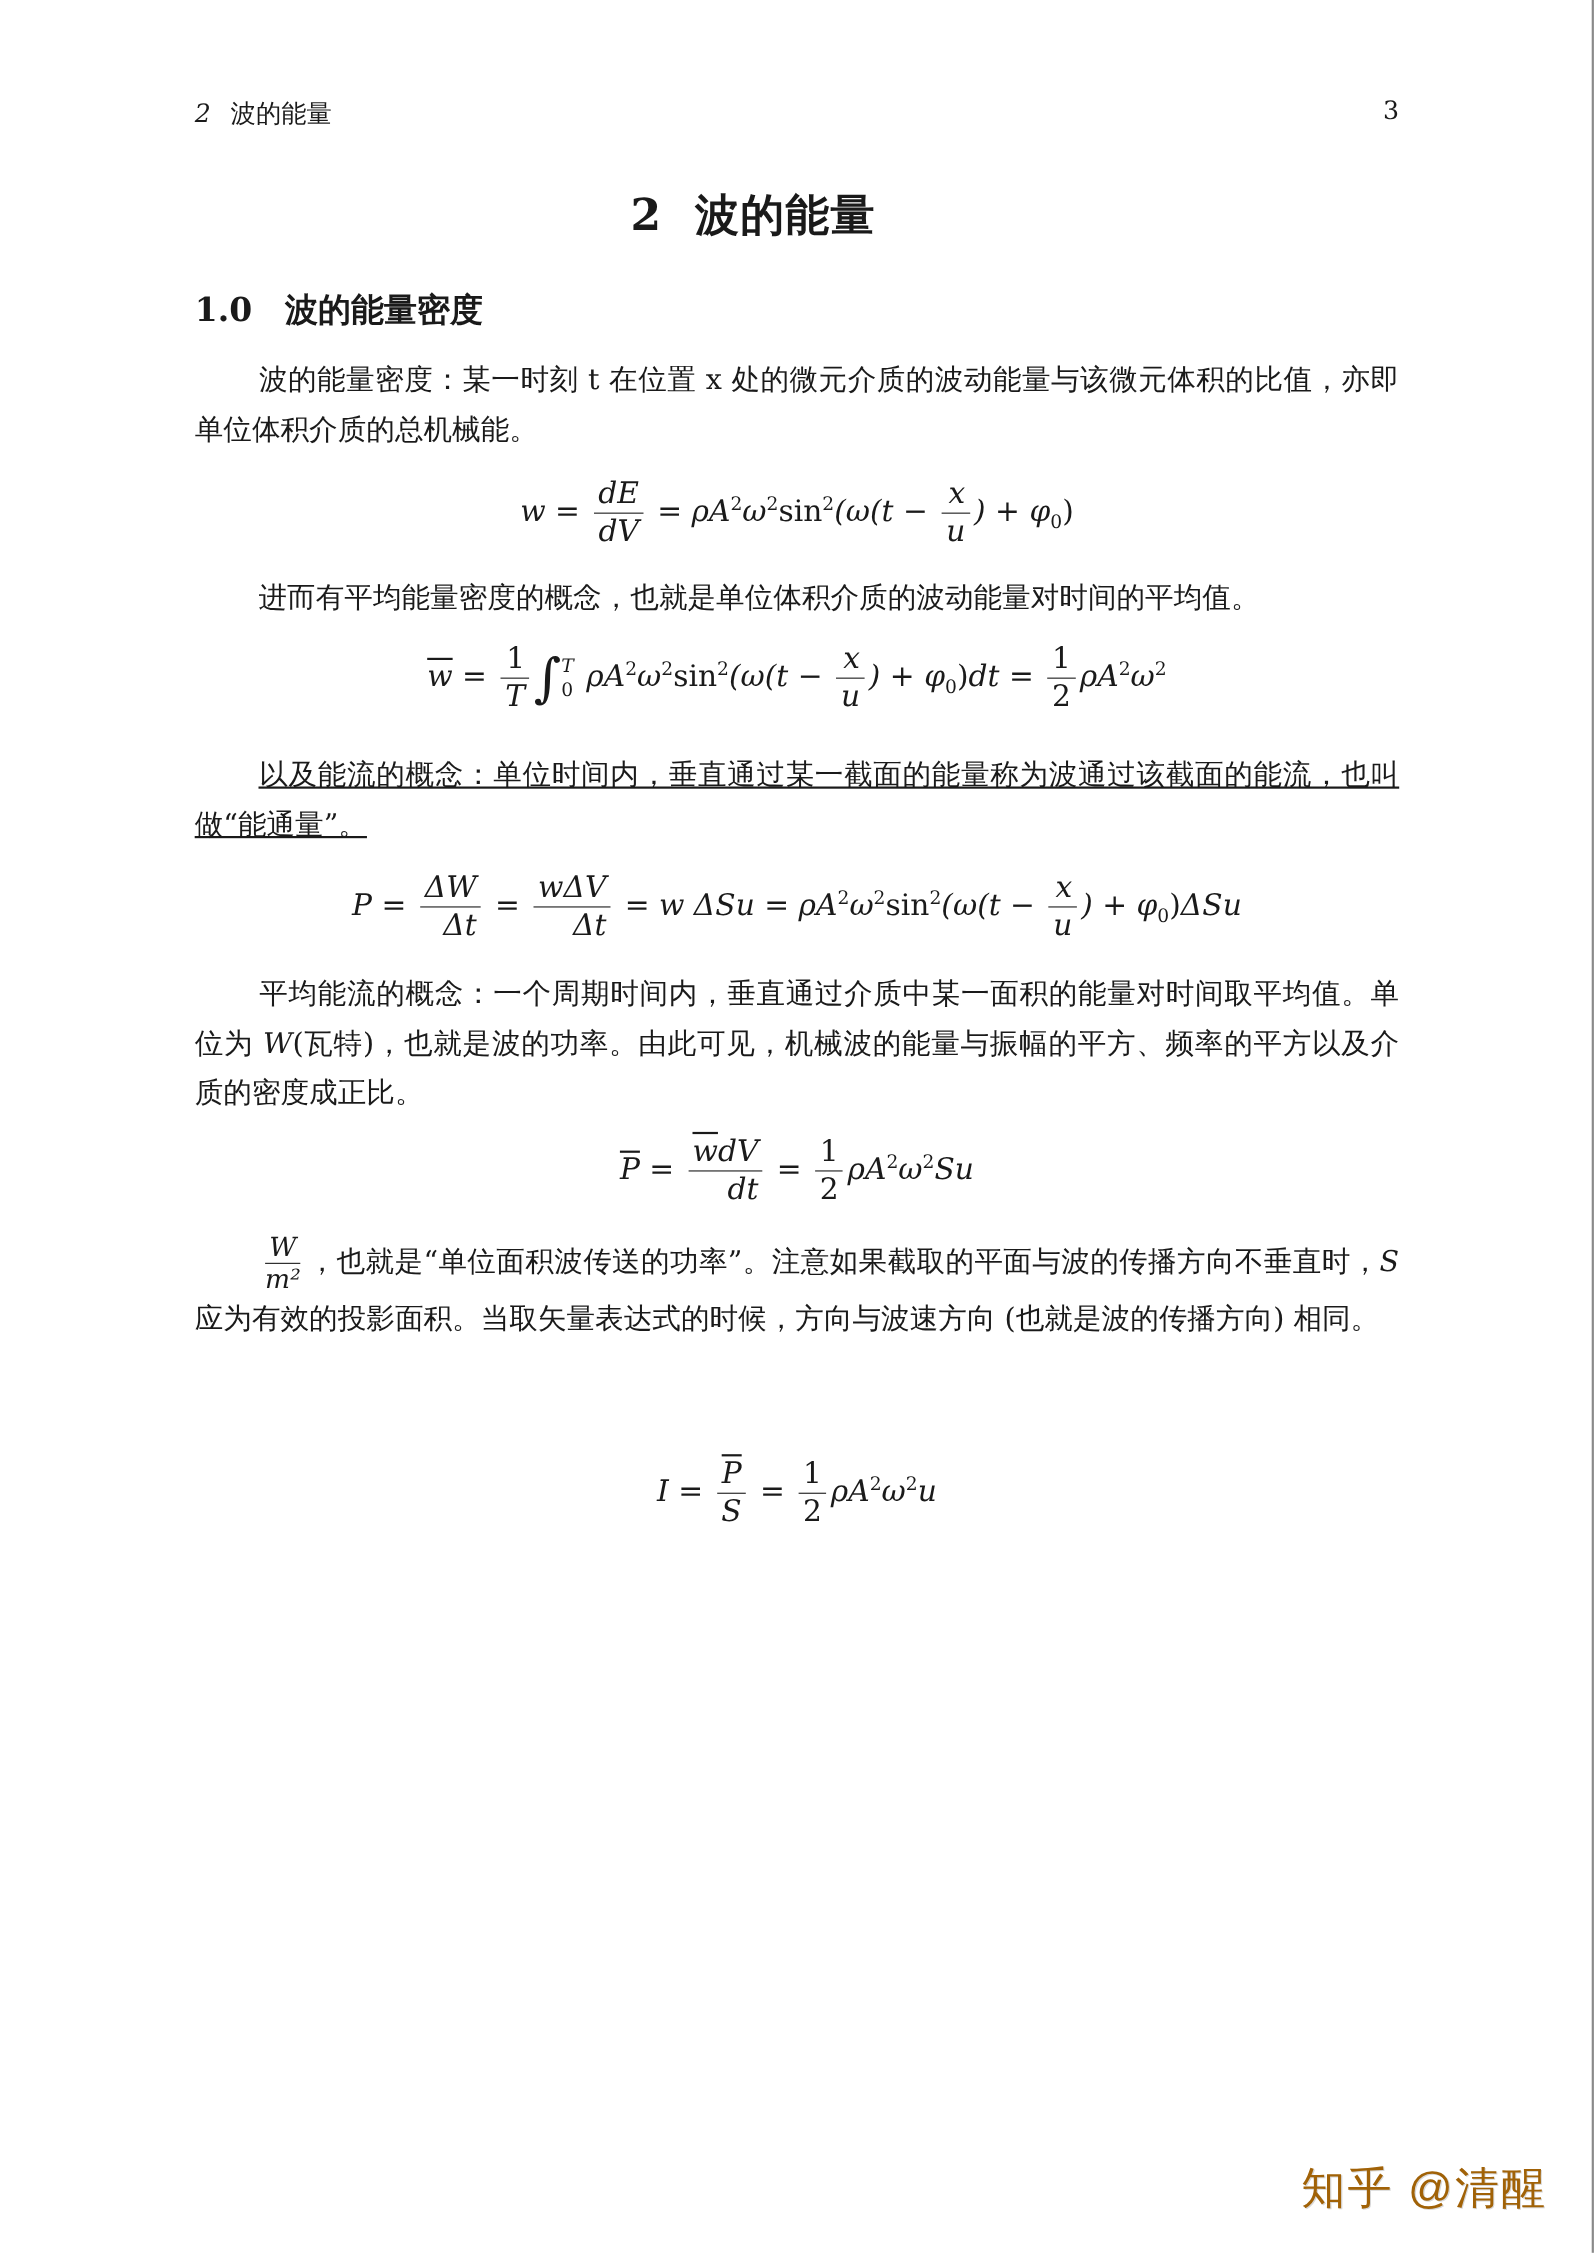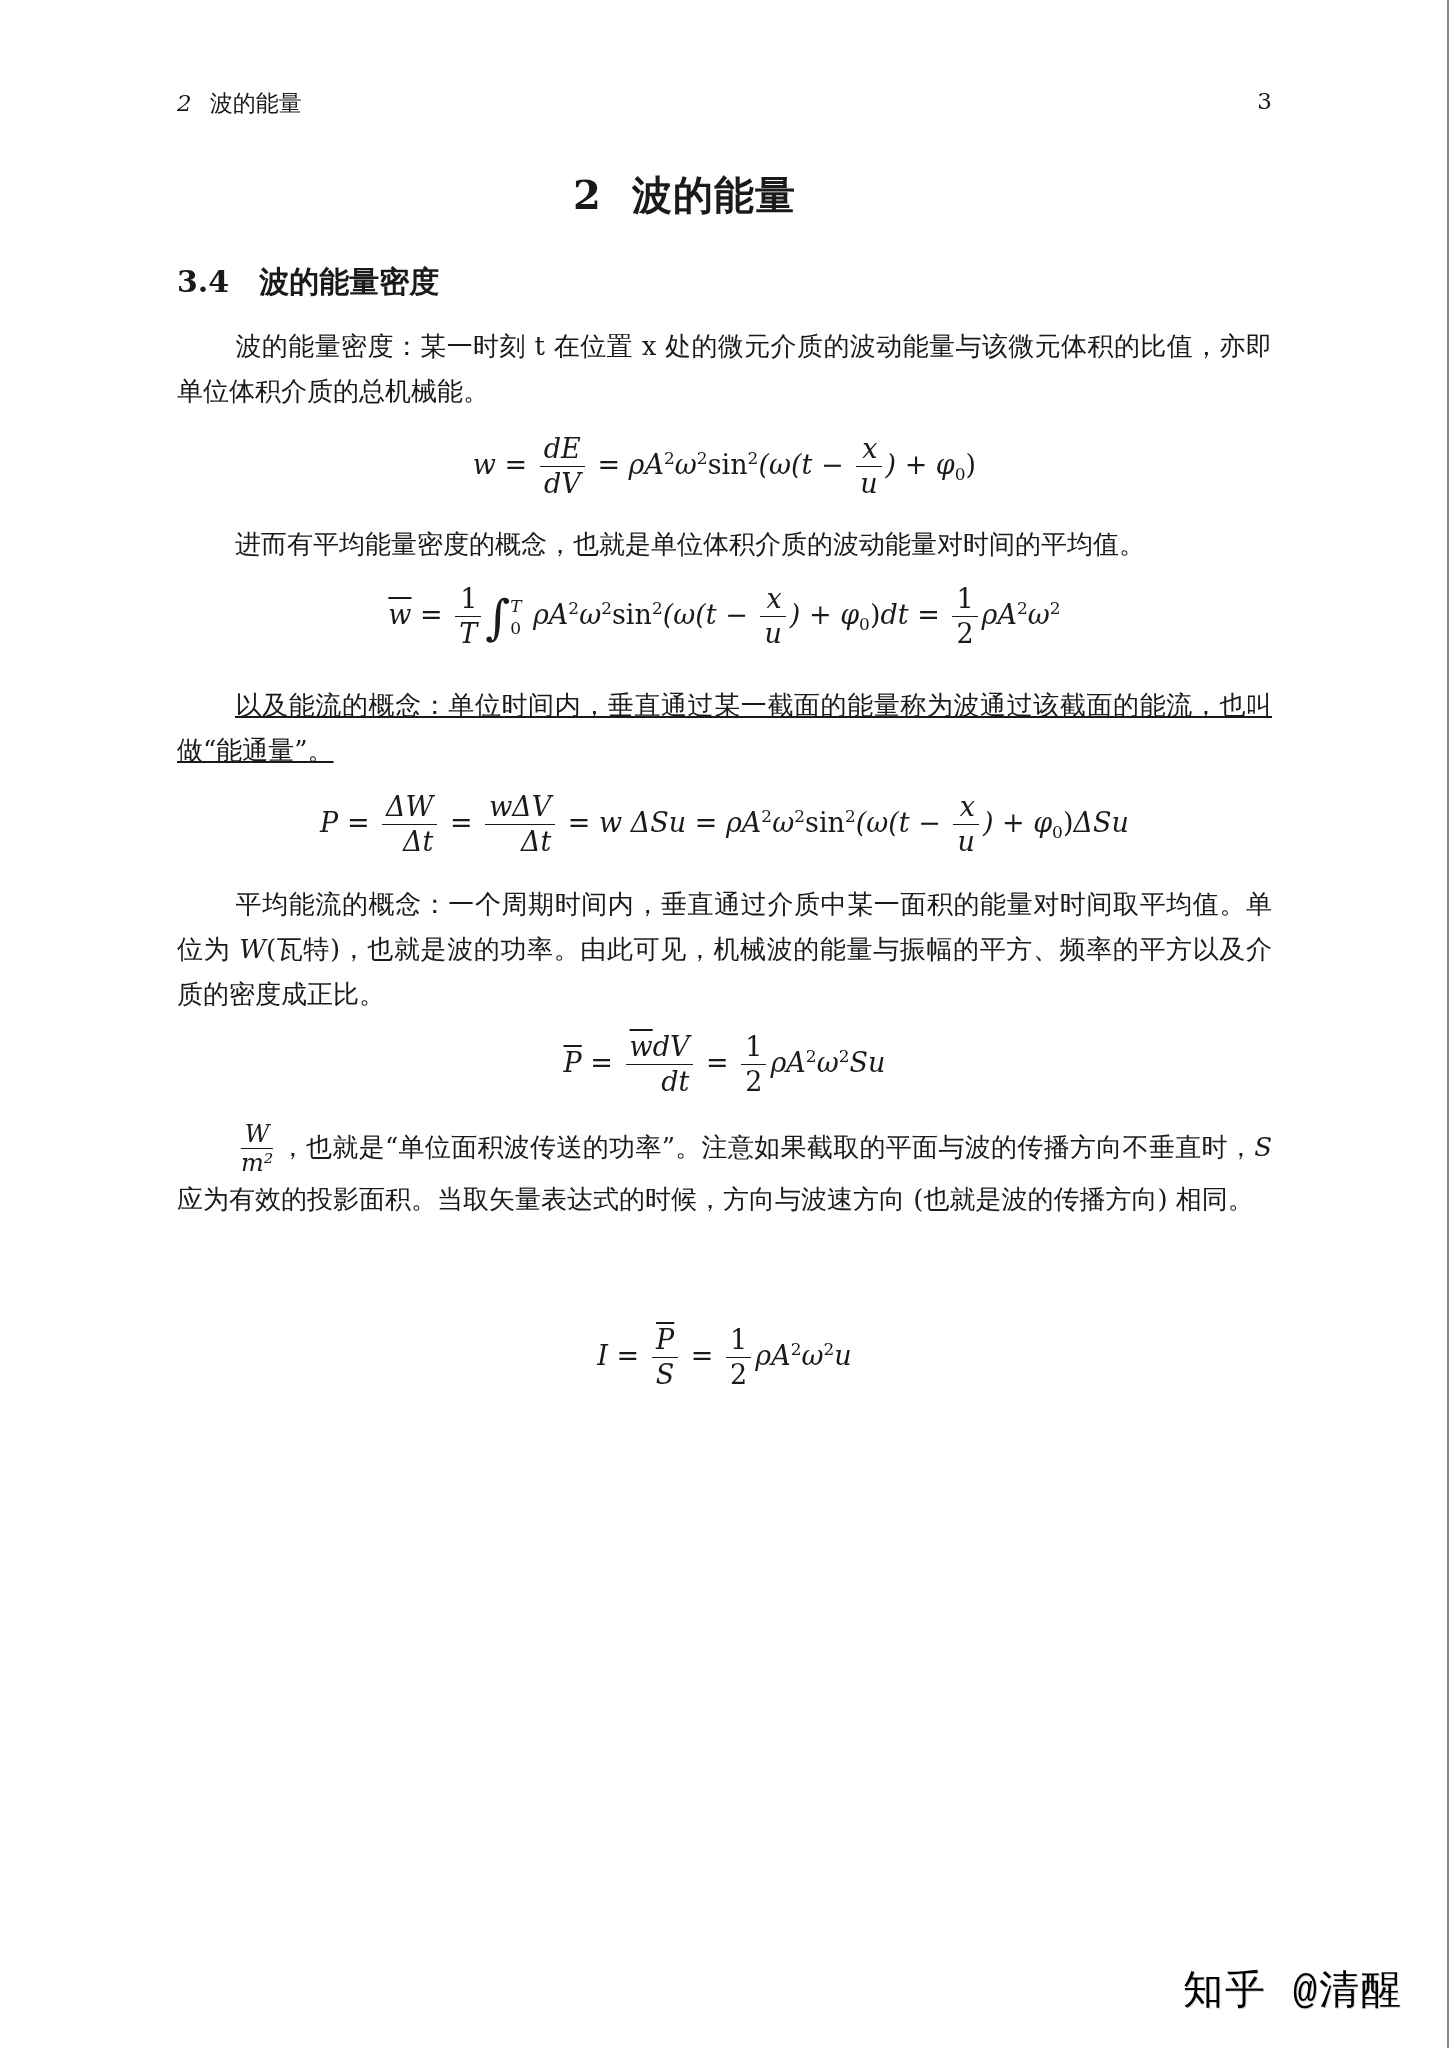--- a/index.html
+++ b/index.html
@@ -22,21 +22,21 @@
   .eq { position:absolute; left:0; width:1095px; font-size:27px; text-align:center; font-family:"DejaVu Serif","Liberation Serif",serif; }
   .mi { font-style:italic; }
   .frac { display:inline-block; vertical-align:middle; text-align:right; margin:0 4px; }
   .frac > span { display:block; padding:0 4px; line-height:34px; }
   .frac > span.num { border-bottom:1.5px solid #1a1a1a; }
   .overline { text-decoration:overline; }
   sup { font-size:17px; vertical-align:super; line-height:0; }
   sub { font-size:17px; vertical-align:sub; line-height:0; }
   .int { font-size:48px; vertical-align:middle; font-style:italic; position:relative; }
   .intlim { display:inline-block; vertical-align:middle; font-size:17px; line-height:44px; width:14px; text-align:left; }
-  .watermark { position:absolute; left:1183px; top:1962px; font-size:40px; color:#000000; font-family:Liberation Mono, monospace; letter-spacing:2px; text-shadow:1px 1px 0 #d8d8d8; }
+  .watermark { position:absolute; left:1183px; top:1962px; font-size:40px; color:#a16207; font-family:Liberation Sans, sans-serif; letter-spacing:2px; text-shadow:1px 1px 0 #d8d8d8; }
   .inline-frac { display:inline-block; vertical-align:middle; text-align:center; margin:0 6px; line-height:28px; }
   .inline-frac > span { display:block; font-size:24px; }
   .inline-frac > span.num { border-bottom:1.5px solid #1a1a1a; padding:0 3px; }
 </style>
 </head>
 <body>
 
 <div class="right-border"></div>
 
 <div class="page">
@@ -46,21 +46,21 @@
       <span class="num">2</span><span>波的能量</span>
     </div>
     <div class="right">3</div>
   </div>
 
   <div class="sec-title">
     <span class="num">2</span><span>波的能量</span>
   </div>
 
   <div class="subsec">
-    <span class="num">3.4</span><span>波的能量密度</span>
+    <span class="num">1.0</span><span>波的能量密度</span>
   </div>
 
   <div class="para" style="top:324px;">
     <span class="indent"></span><span>波的能量密度：某一时刻 t 在位置 x 处的微元介质的波动能量与该微元体积的比值，亦即单位体积介质的总机械能。</span>
   </div>
 
   <div class="eq" style="top:432px;">
     <span class="mi">w</span> <span>=</span>
     <span class="frac"><span class="num mi">dE</span><span class="mi">dV</span></span>
     <span>=</span>

